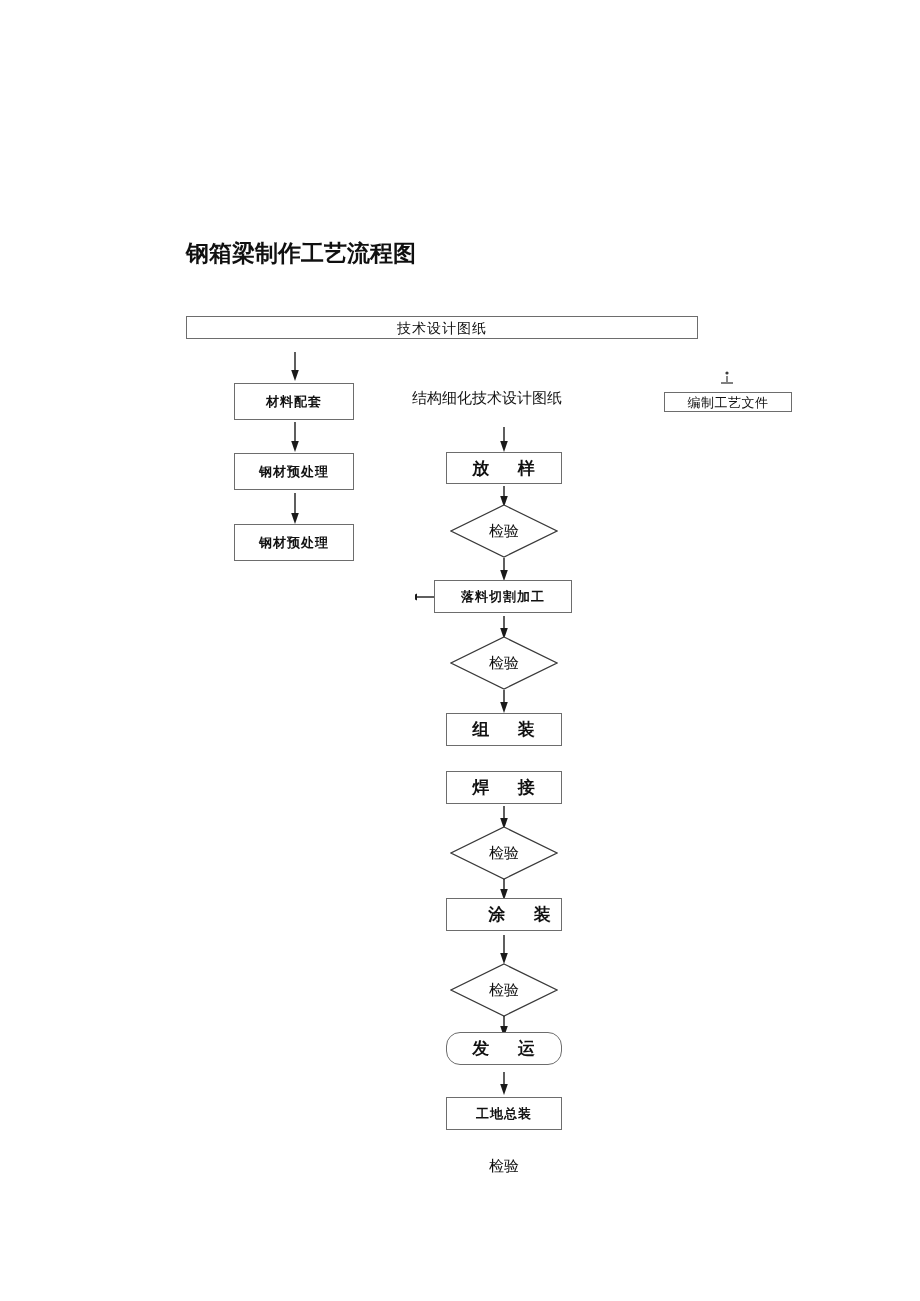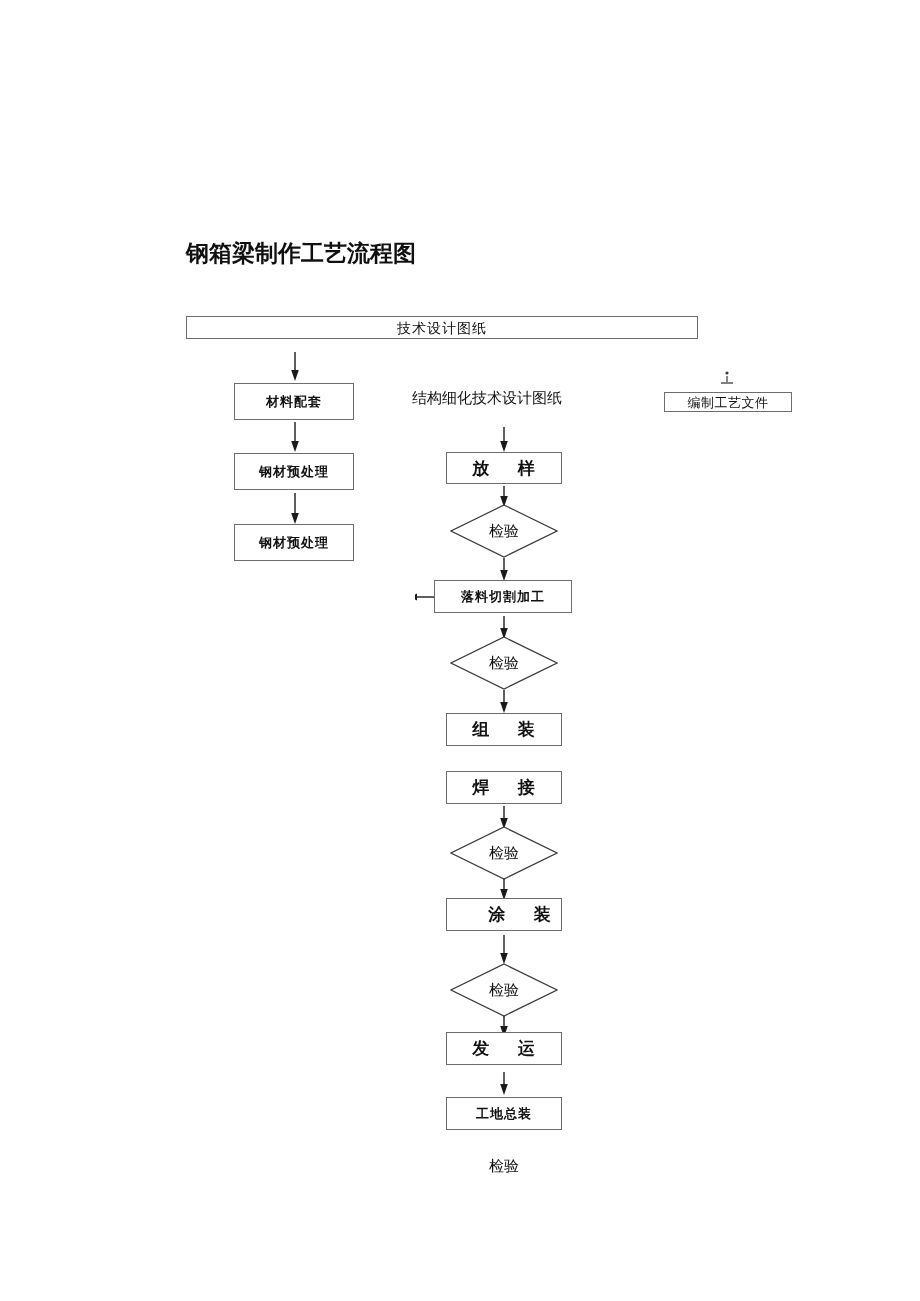--- a/index.html
+++ b/index.html
@@ -260,21 +260,21 @@
     <div class="dlabel">检验</div>
   </div>
 
   <div class="arrow" style="left:497px; top:1016px;">
     <svg width="14" height="22" viewBox="0 0 14 22">
       <line x1="7" y1="0" x2="7" y2="14" stroke="#1a1a1a" stroke-width="1.4"></line>
       <polygon points="3.2,10 10.8,10 7,21" fill="#1a1a1a"></polygon>
     </svg>
   </div>
 
-  <div class="node proc-spaced" style="left:446px; top:1032px; width:116px; height:33px;">发    运</div>
+  <div class="node proc-spaced" style="left:446px; top:1032px; width:116px; height:33px;border-radius:14px;">发    运</div>
 
   <div class="arrow" style="left:497px; top:1072px;">
     <svg width="14" height="24" viewBox="0 0 14 24">
       <line x1="7" y1="0" x2="7" y2="16" stroke="#1a1a1a" stroke-width="1.4"></line>
       <polygon points="3.2,12 10.8,12 7,23" fill="#1a1a1a"></polygon>
     </svg>
   </div>
 
   <div class="node proc" style="left:446px; top:1097px; width:116px; height:33px;">工地总装</div>
 

